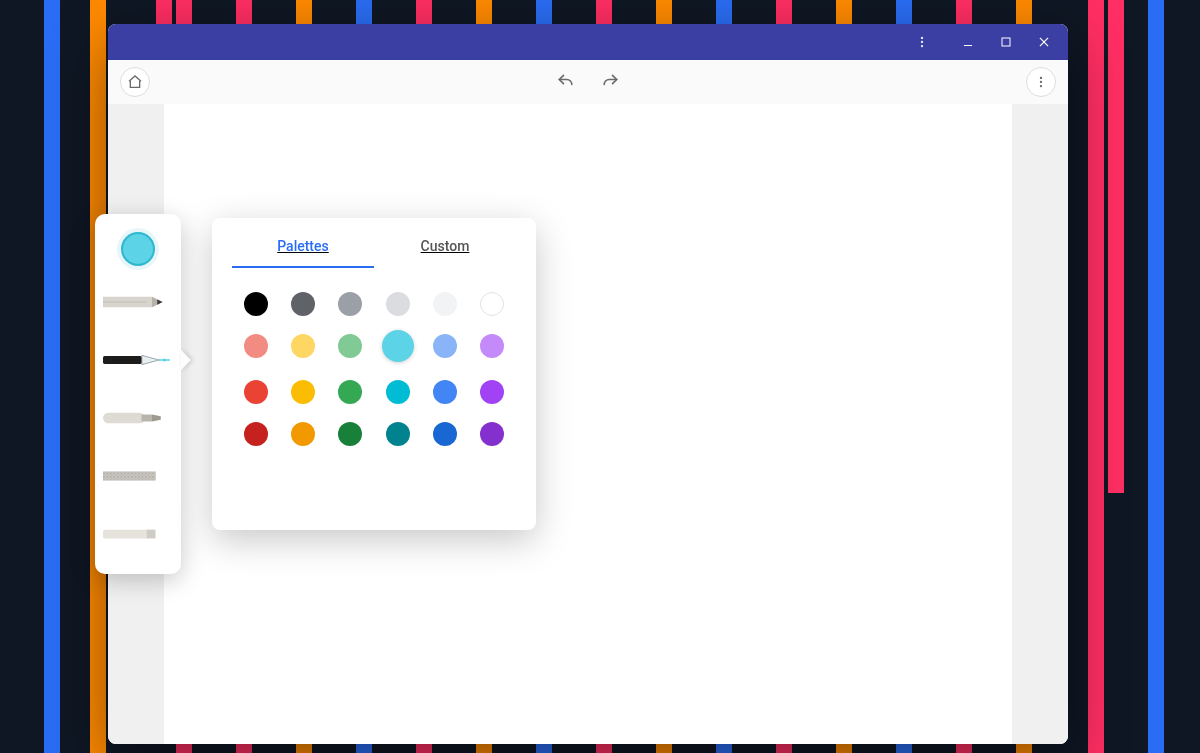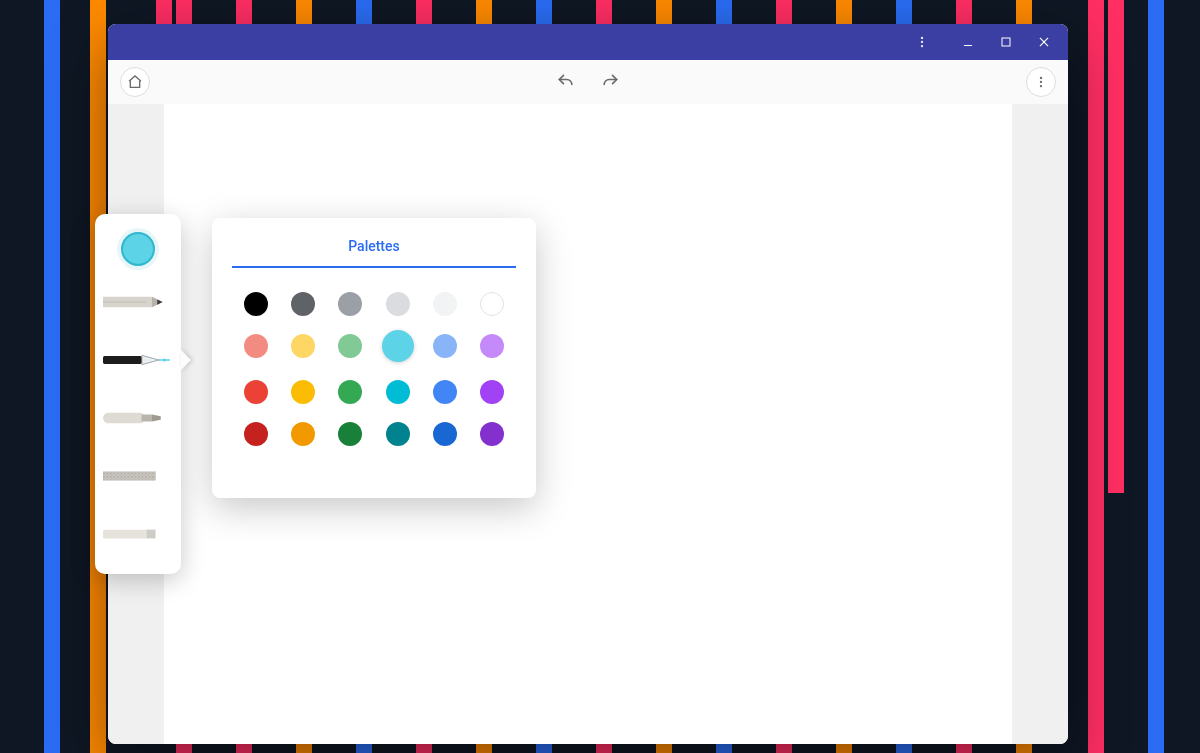--- a/index.html
+++ b/index.html
@@ -105,25 +105,26 @@
     border-left:10px solid #fff;
     border-top:10px solid transparent;
     border-bottom:10px solid transparent;
     filter:drop-shadow(2px 0 2px rgba(0,0,0,.15));
   }
 
   
   .palette-pop{
     position:absolute;
     left:212px; top:218px;
-    width:324px; height:280px;
+    width:324px; height:312px;
     background:#fff;
     border-radius:8px;
     box-shadow:0 10px 36px rgba(0,0,0,.22);
     padding:0 20px 18px;
+    text-decoration:underline;
   }
   .tabs{
     display:flex; height:50px; align-items:flex-end; gap:0;
   }
   .tab{
     flex:1; text-align:center;
     font-size:14px; font-weight:500;
     padding-bottom:12px;
     cursor:pointer;
     color:#555;
@@ -294,20 +295,21 @@
     <svg viewBox="0 0 80 24">
       <rect x="0" y="7" width="54" height="10" rx="2" fill="#e6e3dd"></rect>
       <rect x="50" y="7" width="10" height="10" fill="#cfccc6"></rect>
     </svg>
   </div>
 </div>
 
 <div class="palette-pop">
   <div class="tabs">
     <div class="tab active">Palettes</div>
+    <div class="tab">Custom</div>
   </div>
   <div class="grid" id="color-grid">
       <div class="dot" title="#000000" style="background: rgb(0, 0, 0);"></div>
       <div class="dot" title="#5f6368" style="background: rgb(95, 99, 104);"></div>
       <div class="dot" title="#9aa0a6" style="background: rgb(154, 160, 166);"></div>
       <div class="dot" title="#dadce0" style="background: rgb(218, 220, 224);"></div>
       <div class="dot" title="#f1f3f4" style="background: rgb(241, 243, 244);"></div>
       <div class="dot outline" title="#ffffff" style="background: rgb(255, 255, 255);"></div>
       <div class="dot" title="#f28b82" style="background: rgb(242, 139, 130);"></div>
       <div class="dot" title="#fdd663" style="background: rgb(253, 214, 99);"></div>

